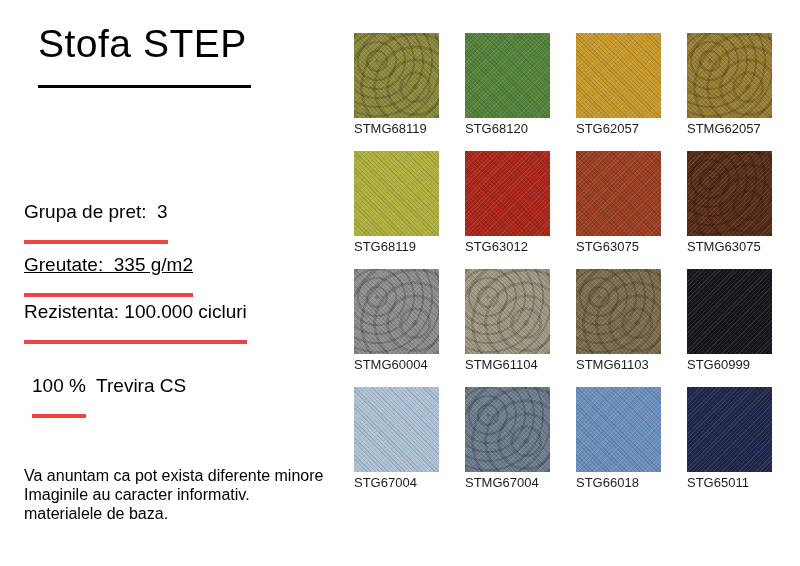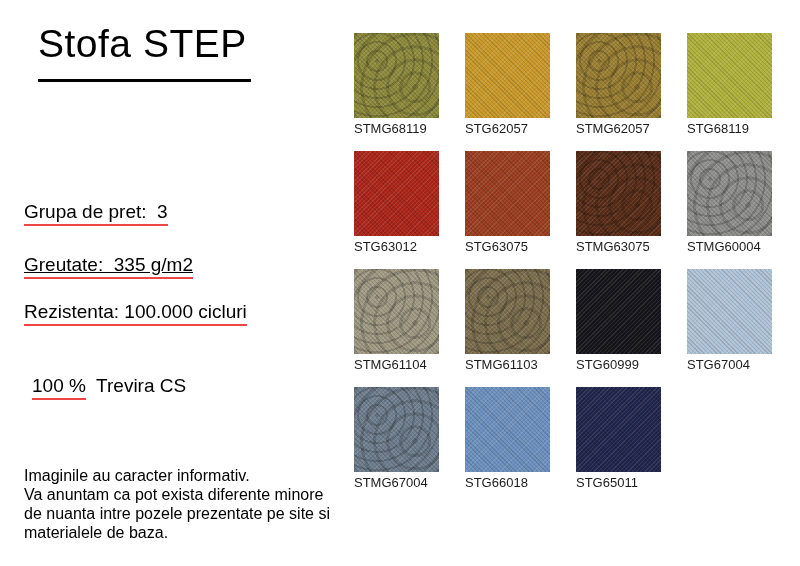--- a/index.html
+++ b/index.html
@@ -20,33 +20,33 @@
 
   
   .title {
     position: absolute;
     left: 38px;
     top: 22px;
     font-size: 39px;
     line-height: 1.15;
     display: inline-block;
     border-bottom: 3px solid #000;
-    padding-bottom: 12px;
+    padding-bottom: 18px;
     padding-right: 4px;
     letter-spacing: 0.5px;
   }
   .spec {
     position: absolute;
     left: 24px;
     font-size: 19px;
     line-height: 1.2;
   }
   .spec .u {
-    border-bottom: 2px solid #ef4444;
-    padding-bottom: 2px;
+    border-bottom: 4px solid #ef4444;
+    padding-bottom: 18px;
     white-space: pre;
   }
   .spec .rest {
     white-space: pre;
   }
   .spec-grupa      { top: 201px; }
   .spec-greutate   { top: 254px; text-decoration: underline; }
   .spec-rezistenta { top: 301px; text-align: center; }
   .spec-comp-label { top: 351px; }
   .spec-comp-value { top: 375px; margin-left: 8px; }
@@ -111,30 +111,33 @@
   <div class="spec spec-rezistenta">
     <span class="u">Rezistenta: 100.000 cicluri</span>
   </div>
 
 
   <div class="spec spec-comp-value">
     <span class="u">100 %</span><span class="rest">  Trevira CS</span>
   </div>
 
   <div class="disclaimer">
+    <div>Va anuntam ca pot exista diferente minore</div>
     <div>Imaginile au caracter informativ.</div>
-    <div>Va anuntam ca pot exista diferente minore</div>
-    <div>de nuanta intre pozele prezentate pe site si</div>
     <div>materialele de baza.</div>
   </div>
 
   <div class="swatch-grid">
     <div class="cell">
       <div class="tile mottled" style="background-color: rgb(141, 138, 60);"></div>
       <div class="code">STMG68119</div>
+    </div>
+    <div class="cell">
+      <div class="tile" style="background-color: rgb(83, 130, 58);"></div>
+      <div class="code">STG68120</div>
     </div>
     <div class="cell">
       <div class="tile" style="background-color: rgb(200, 153, 42);"></div>
       <div class="code">STG62057</div>
     </div>
     <div class="cell">
       <div class="tile mottled" style="background-color: rgb(154, 127, 50);"></div>
       <div class="code">STMG62057</div>
     </div>
     <div class="cell">

